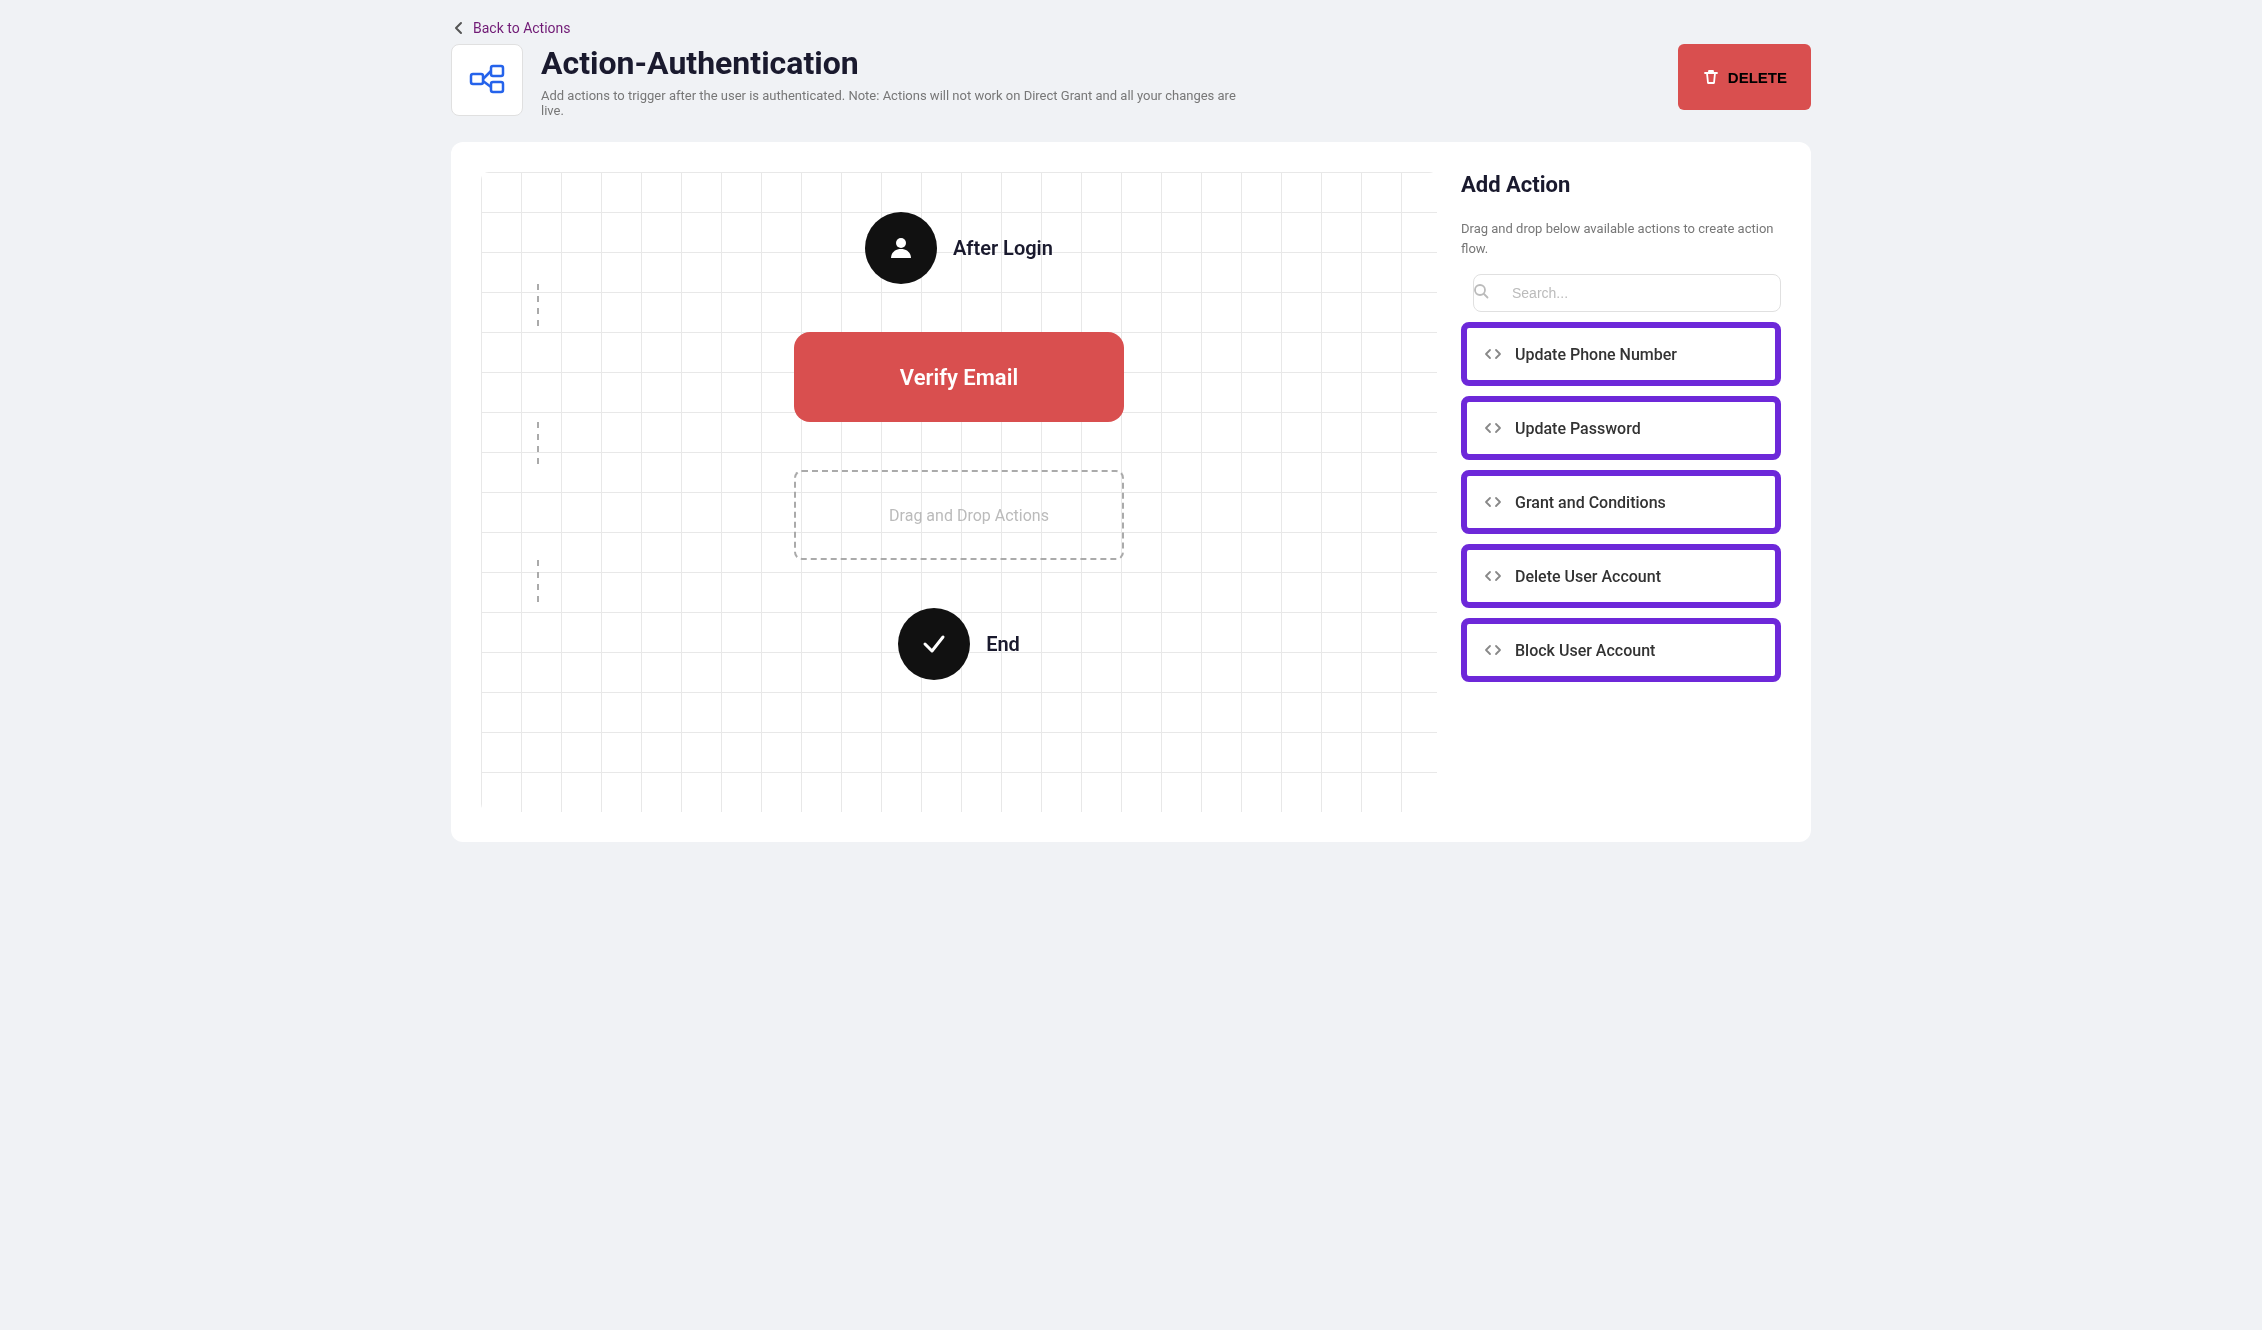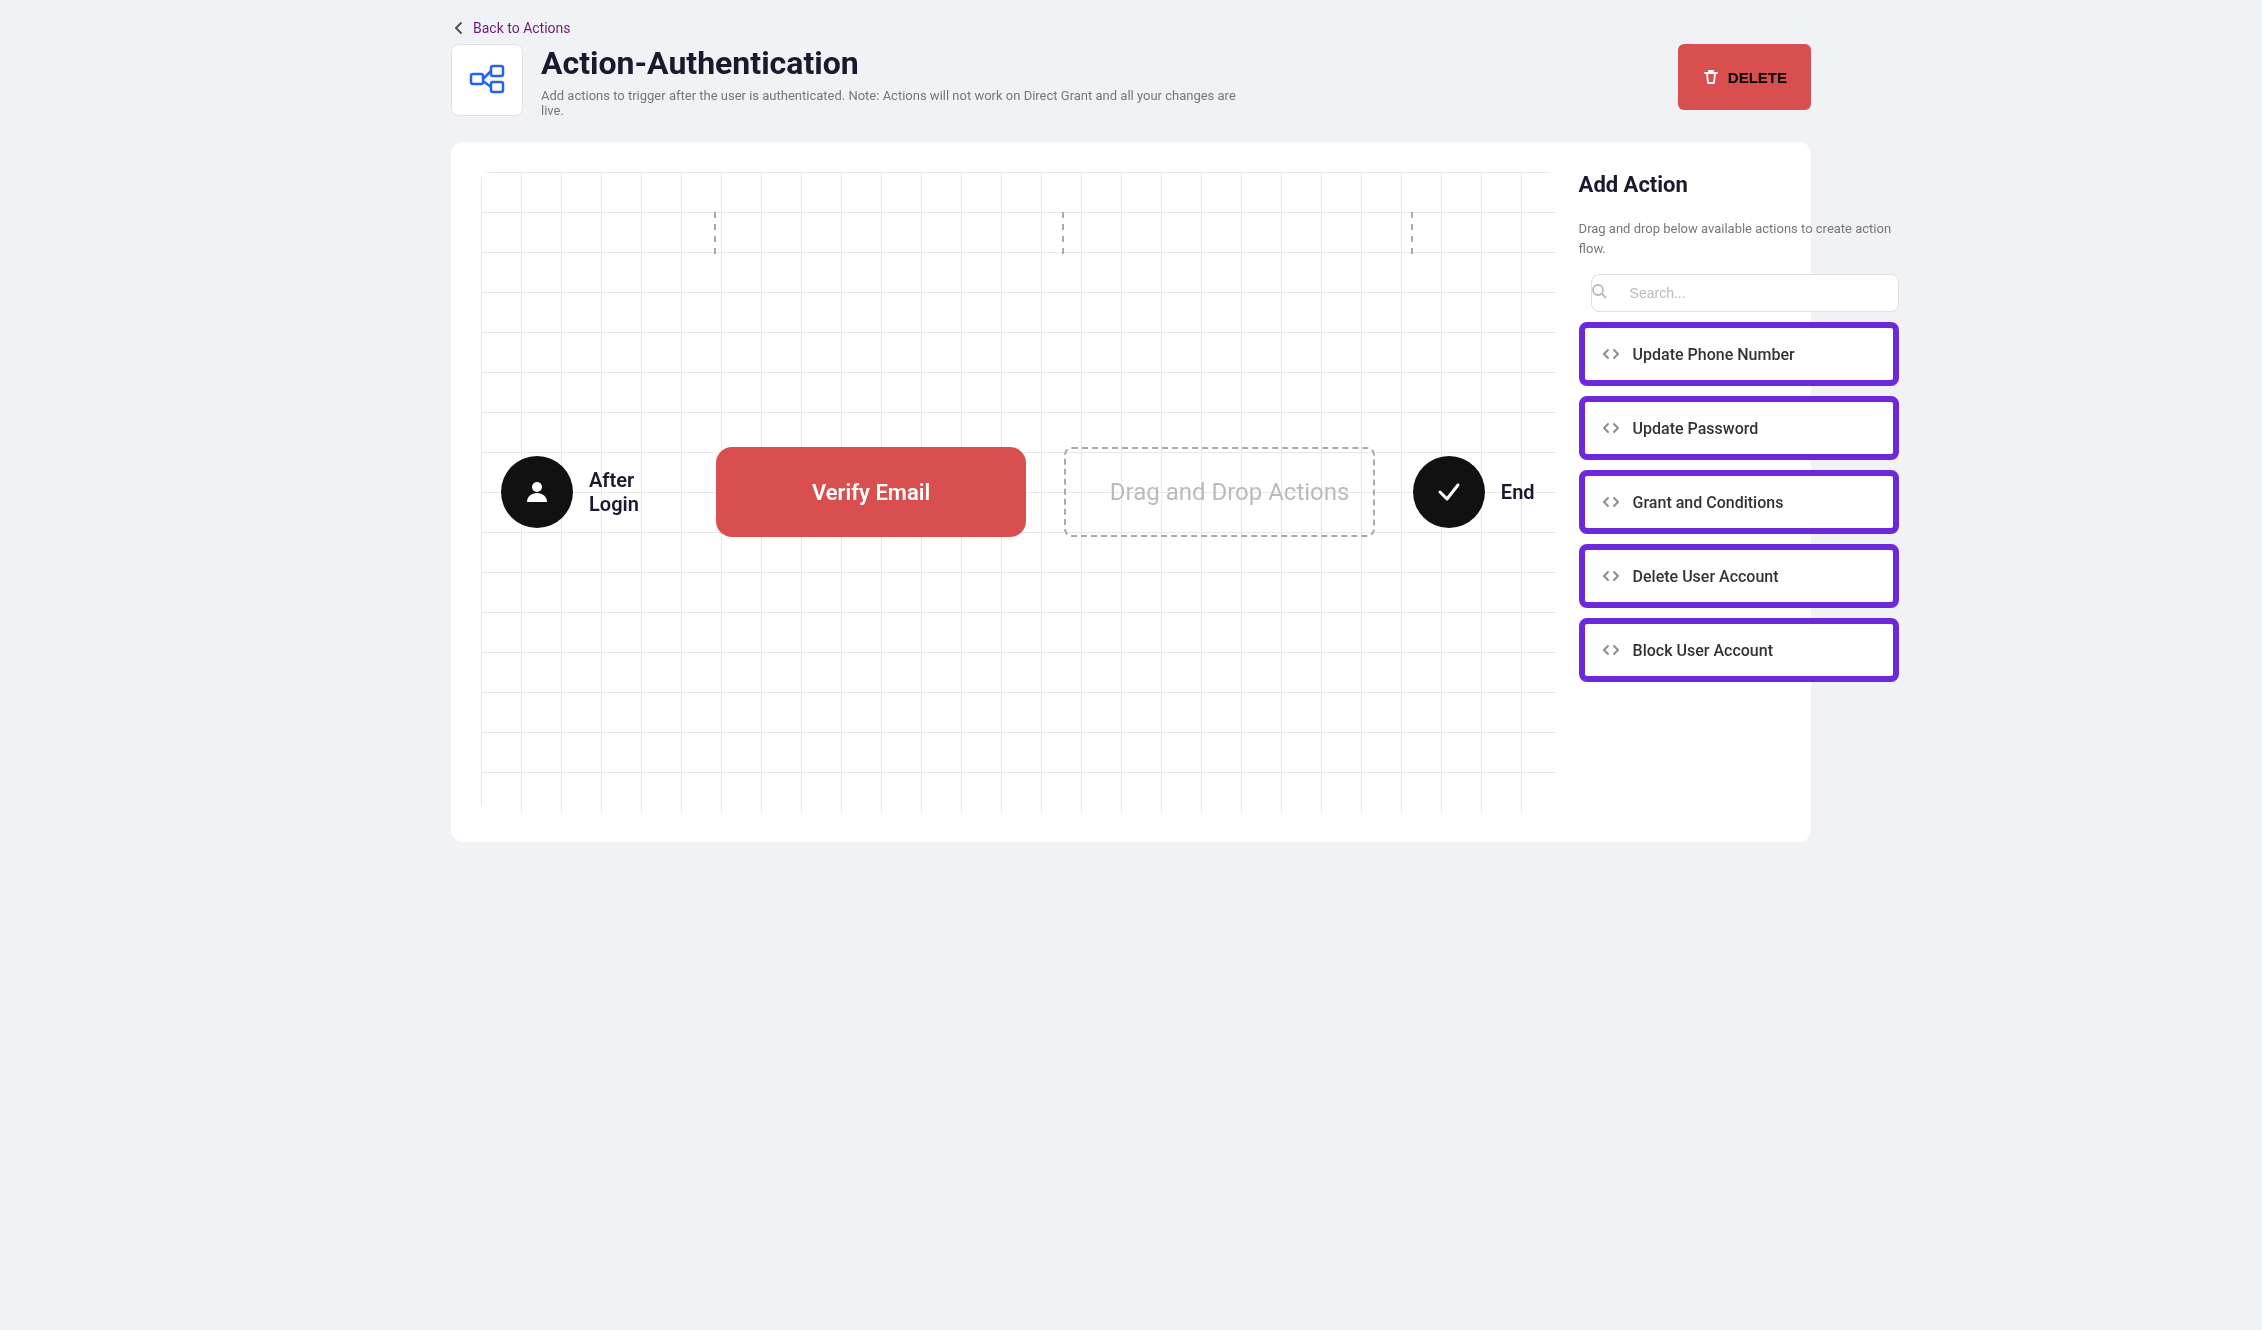--- a/index.html
+++ b/index.html
@@ -98,21 +98,21 @@
     .flow-canvas {
       flex: 1;
       position: relative;
       background-image:
         linear-gradient(to right, #e8e8e8 1px, transparent 1px),
         linear-gradient(to bottom, #e8e8e8 1px, transparent 1px);
       background-size: 40px 40px;
       border-radius: 8px;
       min-height: 640px;
       display: flex;
-      flex-direction: row;
+      flex-direction: column;
       align-items: center;
       padding: 40px 20px;
       gap: 0;
     }
 
     .flow-node {
       display: flex;
       align-items: center;
       gap: 16px;
       position: relative;
@@ -192,21 +192,21 @@
       border-radius: 8px;
       display: flex;
       align-items: center;
       justify-content: center;
       background: transparent;
       position: relative;
       z-index: 2;
     }
 
     .drop-zone-label {
-      font-size: 24px;
+      font-size: 16px;
       color: #bbb;
       margin-left: 20px;
     }
 
     .sidebar {
       width: 320px;
       flex-shrink: 0;
     }
 
     .sidebar-title {

